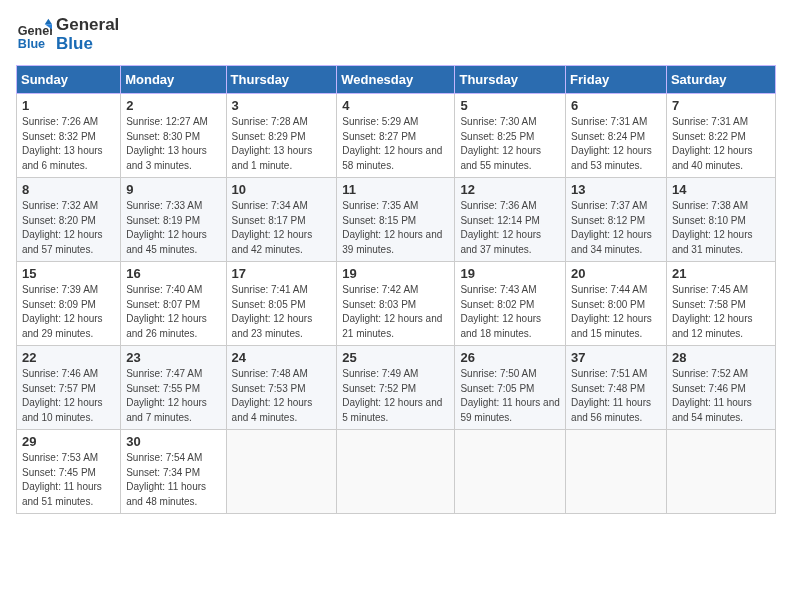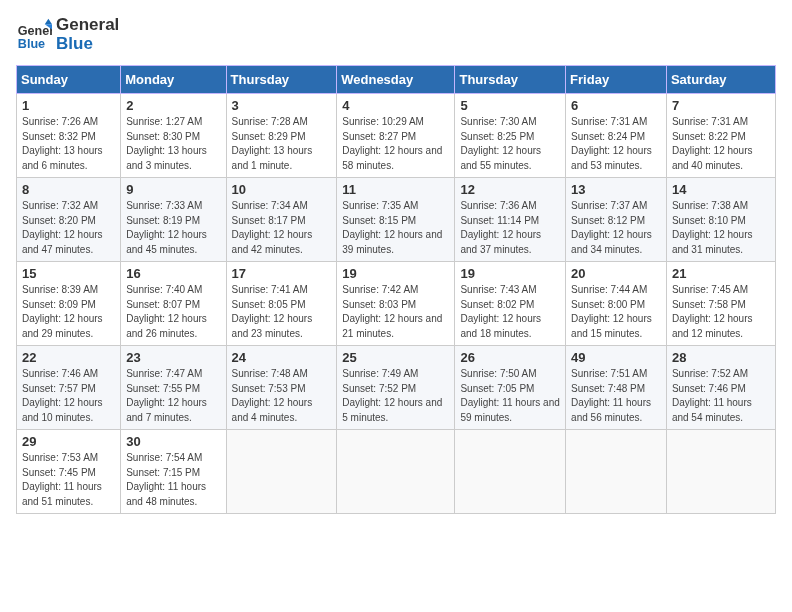--- a/index.html
+++ b/index.html
@@ -117,37 +117,37 @@
         <span class="day-num">1</span>
         <div class="day-info">
           <span>Sunrise: 7:26 AM</span><br>
           <span>Sunset: 8:32 PM</span><br>
           <span>Daylight: 13 hours and 6 minutes.</span>
         </div>
       </td>
         <td>
         <span class="day-num">2</span>
         <div class="day-info">
-          <span>Sunrise: 1:27 AM</span><br>
+          <span>Sunrise: 12:27 AM</span><br>
           <span>Sunset: 8:30 PM</span><br>
           <span>Daylight: 13 hours and 3 minutes.</span>
         </div>
       </td>
         <td>
         <span class="day-num">3</span>
         <div class="day-info">
           <span>Sunrise: 7:28 AM</span><br>
           <span>Sunset: 8:29 PM</span><br>
           <span>Daylight: 13 hours and 1 minute.</span>
         </div>
       </td>
         <td>
         <span class="day-num">4</span>
         <div class="day-info">
-          <span>Sunrise: 10:29 AM</span><br>
+          <span>Sunrise: 5:29 AM</span><br>
           <span>Sunset: 8:27 PM</span><br>
           <span>Daylight: 12 hours and 58 minutes.</span>
         </div>
       </td>
         <td>
         <span class="day-num">5</span>
         <div class="day-info">
           <span>Sunrise: 7:30 AM</span><br>
           <span>Sunset: 8:25 PM</span><br>
           <span>Daylight: 12 hours and 55 minutes.</span>
@@ -169,21 +169,21 @@
           <span>Daylight: 12 hours and 40 minutes.</span>
         </div>
       </td>
       </tr>
       <tr>
         <td>
         <span class="day-num">8</span>
         <div class="day-info">
           <span>Sunrise: 7:32 AM</span><br>
           <span>Sunset: 8:20 PM</span><br>
-          <span>Daylight: 12 hours and 47 minutes.</span>
+          <span>Daylight: 12 hours and 57 minutes.</span>
         </div>
       </td>
         <td>
         <span class="day-num">9</span>
         <div class="day-info">
           <span>Sunrise: 7:33 AM</span><br>
           <span>Sunset: 8:19 PM</span><br>
           <span>Daylight: 12 hours and 45 minutes.</span>
         </div>
       </td>
@@ -200,21 +200,21 @@
         <div class="day-info">
           <span>Sunrise: 7:35 AM</span><br>
           <span>Sunset: 8:15 PM</span><br>
           <span>Daylight: 12 hours and 39 minutes.</span>
         </div>
       </td>
         <td>
         <span class="day-num">12</span>
         <div class="day-info">
           <span>Sunrise: 7:36 AM</span><br>
-          <span>Sunset: 11:14 PM</span><br>
+          <span>Sunset: 12:14 PM</span><br>
           <span>Daylight: 12 hours and 37 minutes.</span>
         </div>
       </td>
         <td>
         <span class="day-num">13</span>
         <div class="day-info">
           <span>Sunrise: 7:37 AM</span><br>
           <span>Sunset: 8:12 PM</span><br>
           <span>Daylight: 12 hours and 34 minutes.</span>
         </div>
@@ -225,21 +225,21 @@
           <span>Sunrise: 7:38 AM</span><br>
           <span>Sunset: 8:10 PM</span><br>
           <span>Daylight: 12 hours and 31 minutes.</span>
         </div>
       </td>
       </tr>
       <tr>
         <td>
         <span class="day-num">15</span>
         <div class="day-info">
-          <span>Sunrise: 8:39 AM</span><br>
+          <span>Sunrise: 7:39 AM</span><br>
           <span>Sunset: 8:09 PM</span><br>
           <span>Daylight: 12 hours and 29 minutes.</span>
         </div>
       </td>
         <td>
         <span class="day-num">16</span>
         <div class="day-info">
           <span>Sunrise: 7:40 AM</span><br>
           <span>Sunset: 8:07 PM</span><br>
           <span>Daylight: 12 hours and 26 minutes.</span>
@@ -321,21 +321,21 @@
       </td>
         <td>
         <span class="day-num">26</span>
         <div class="day-info">
           <span>Sunrise: 7:50 AM</span><br>
           <span>Sunset: 7:05 PM</span><br>
           <span>Daylight: 11 hours and 59 minutes.</span>
         </div>
       </td>
         <td>
-        <span class="day-num">49</span>
+        <span class="day-num">37</span>
         <div class="day-info">
           <span>Sunrise: 7:51 AM</span><br>
           <span>Sunset: 7:48 PM</span><br>
           <span>Daylight: 11 hours and 56 minutes.</span>
         </div>
       </td>
         <td>
         <span class="day-num">28</span>
         <div class="day-info">
           <span>Sunrise: 7:52 AM</span><br>
@@ -350,21 +350,21 @@
         <div class="day-info">
           <span>Sunrise: 7:53 AM</span><br>
           <span>Sunset: 7:45 PM</span><br>
           <span>Daylight: 11 hours and 51 minutes.</span>
         </div>
       </td>
         <td>
         <span class="day-num">30</span>
         <div class="day-info">
           <span>Sunrise: 7:54 AM</span><br>
-          <span>Sunset: 7:15 PM</span><br>
+          <span>Sunset: 7:34 PM</span><br>
           <span>Daylight: 11 hours and 48 minutes.</span>
         </div>
       </td>
         <td class="empty"></td>
         <td class="empty"></td>
         <td class="empty"></td>
         <td class="empty"></td>
         <td class="empty"></td>
       </tr>
     </tbody>

